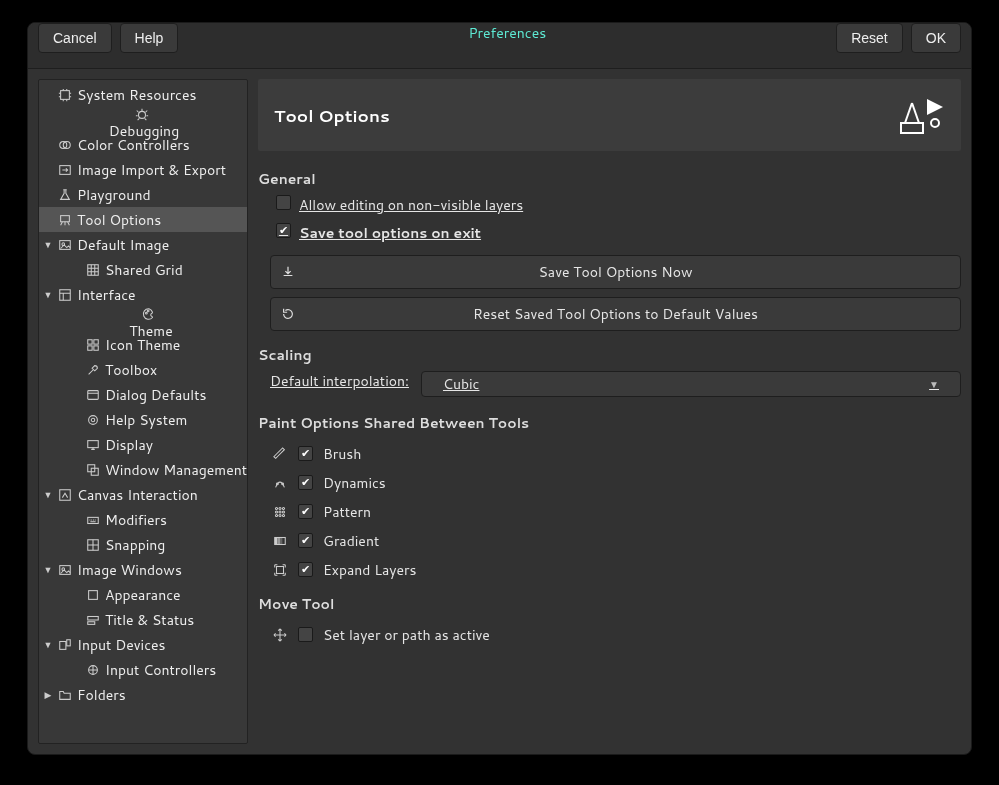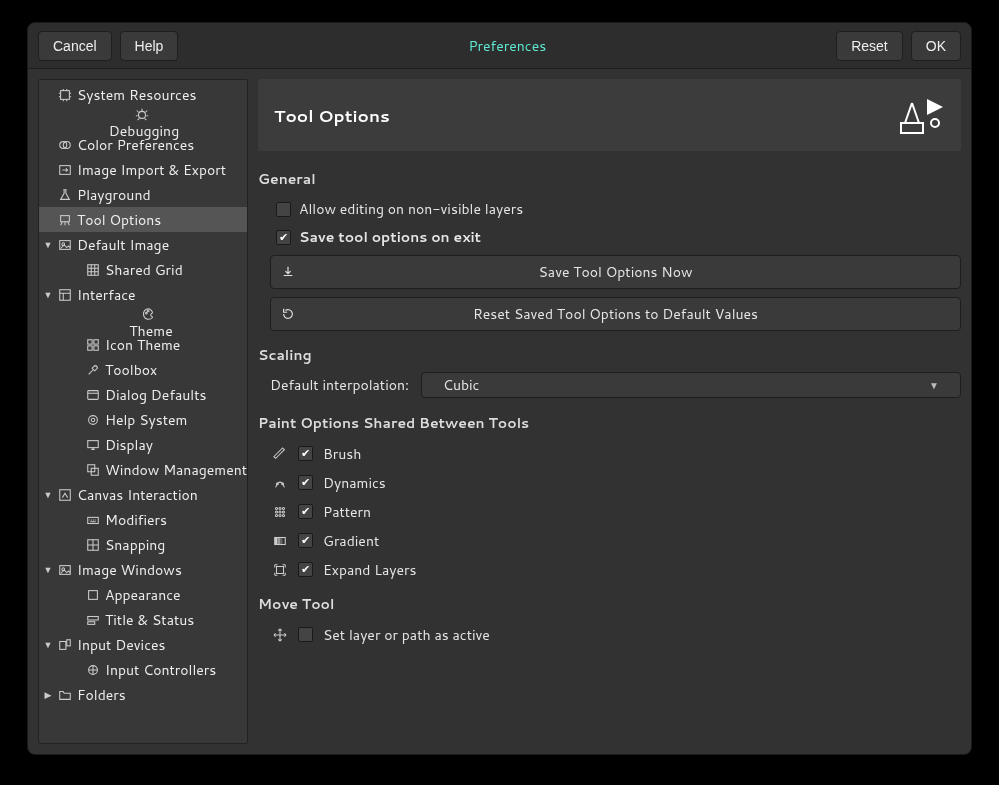--- a/index.html
+++ b/index.html
@@ -20,21 +20,20 @@
     height: 733px;
     background: #323232;
     border-radius: 8px;
     border: 1px solid #1a1a1a;
     display: flex;
     flex-direction: column;
   }
   .titlebar {
     height: 46px;
     display: flex;
-    align-items: center;
     padding: 0 10px;
     gap: 8px;
     border-bottom: 1px solid #1e1e1e;
     background: #2d2d2d;
     border-radius: 8px 8px 0 0;
   }
   .titlebar .title {
     flex: 1;
     text-align: center;
     font-weight: 400;
@@ -126,23 +125,23 @@
     height: 44px;
   }
   .section-title {
     font-weight: 600;
     color: #ddd;
     margin: 6px 0 6px 0;
     font-size: 14px;
   }
   .row {
     display: flex;
-    align-items: center;
     min-height: 28px;
     gap: 8px;
+    text-decoration: underline;
   }
   .row.indent { padding-left: 18px; }
   .checkbox {
     width: 15px;
     height: 15px;
     border: 1px solid #1a1a1a;
     background: #444;
     border-radius: 2px;
     display: inline-flex;
     align-items: center;
@@ -238,21 +237,21 @@
           <span class="tree-label">Debugging</span>
         </div>
         <div class="tree-row" style="padding-left: 2px;">
           <span class="expander blank"></span>
           <span class="tree-icon">
             <svg viewBox="0 0 16 16">
               <circle cx="6" cy="8" r="4"></circle>
               <circle cx="10" cy="8" r="4"></circle>
             </svg>
           </span>
-          <span class="tree-label">Color Preferences</span>
+          <span class="tree-label">Color Controllers</span>
         </div>
         <div class="tree-row" style="padding-left: 2px;">
           <span class="expander blank"></span>
           <span class="tree-icon">
             <svg viewBox="0 0 16 16">
               <rect x="2" y="3" width="12" height="10"></rect>
               <path d="M5 8h6M9 6l2 2-2 2"></path>
             </svg>
           </span>
           <span class="tree-label">Image Import &amp; Export</span>

